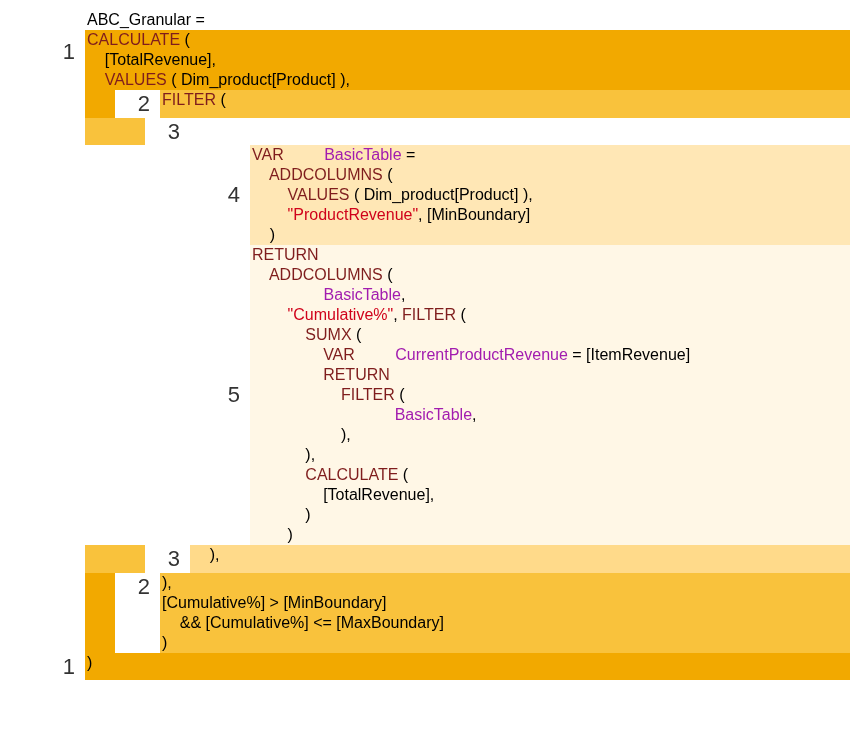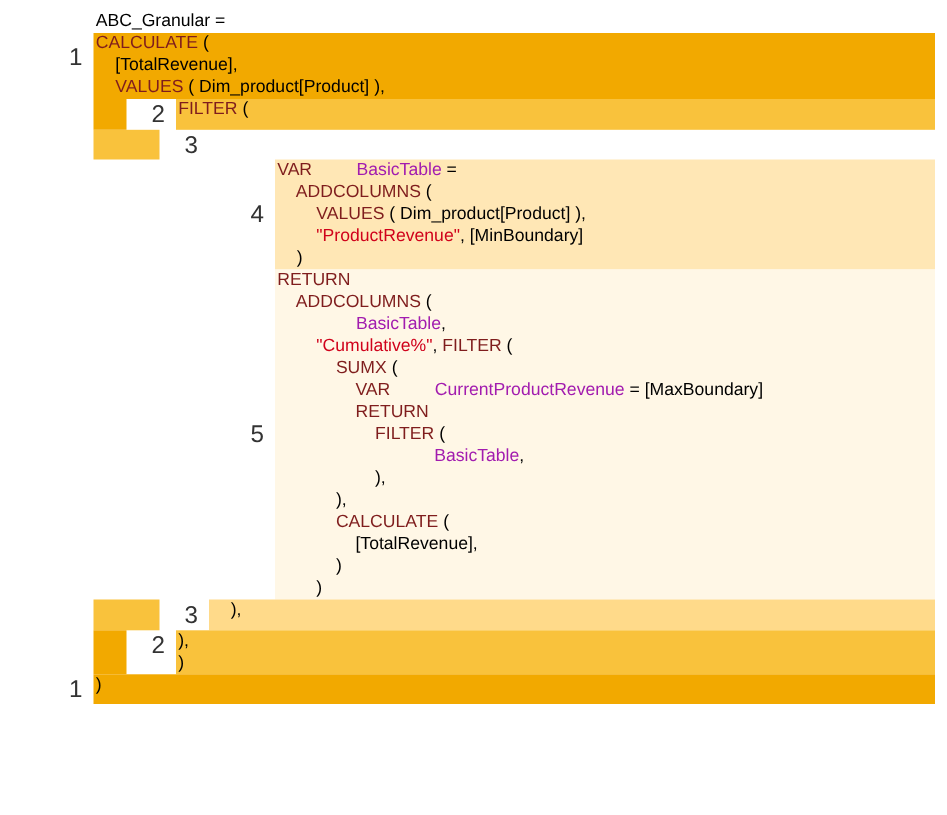--- a/index.html
+++ b/index.html
@@ -125,21 +125,21 @@
     <div class="code-area">
       <div class="num5">
           <span>5</span>
         </div>
       <div class="bg5" style="flex:1;">
         <div class="line"><span class="kw">RETURN</span></div>
         <div class="line"><span class="txt">    </span><span class="kw">ADDCOLUMNS</span><span class="txt"> (</span></div>
         <div class="line"><span class="txt">        </span><span class="id">BasicTable</span><span class="txt">,</span></div>
         <div class="line"><span class="txt">        </span><span class="str">"Cumulative%"</span><span class="txt">, </span><span class="kw">FILTER</span><span class="txt"> (</span></div>
         <div class="line"><span class="txt">            </span><span class="kw">SUMX</span><span class="txt"> (</span></div>
-        <div class="line"><span class="txt">                </span><span class="kw">VAR</span><span class="id"> CurrentProductRevenue </span><span class="txt">= [MaxBoundary]</span></div>
+        <div class="line"><span class="txt">                </span><span class="kw">VAR</span><span class="id"> CurrentProductRevenue </span><span class="txt">= [ItemRevenue]</span></div>
         <div class="line"><span class="txt">                </span><span class="kw">RETURN</span></div>
         <div class="line"><span class="txt">                    </span><span class="kw">FILTER</span><span class="txt"> (</span></div>
         <div class="line"><span class="txt">                        </span><span class="id">BasicTable</span><span class="txt">,</span></div>
         <div class="line txt">                    ),</div>
         <div class="line txt">            ),</div>
         <div class="line"><span class="txt">            </span><span class="kw">CALCULATE</span><span class="txt"> (</span></div>
         <div class="line txt">                [TotalRevenue],</div>
         <div class="line txt">            )</div>
         <div class="line txt">        )</div>
       </div>
@@ -157,20 +157,22 @@
     </div>
   </div>
 
   <div class="row">
     <div class="gutter"></div>
     <div class="code-area">
       <div class="pad2 bg1"></div>
       <div class="num2"><span>2</span></div>
       <div class="bg2" style="flex:1;">
         <div class="line txt">),</div>
+        <div class="line txt">[Cumulative%] &gt; [MinBoundary]</div>
+        <div class="line txt">    &amp;&amp; [Cumulative%] &lt;= [MaxBoundary]</div>
         <div class="line txt">)</div>
       </div>
     </div>
   </div>
 
   <div class="row">
     <div class="gutter"><span>1</span></div>
     <div class="code-area bg1">
       <div class="line txt">)</div>
     </div>

